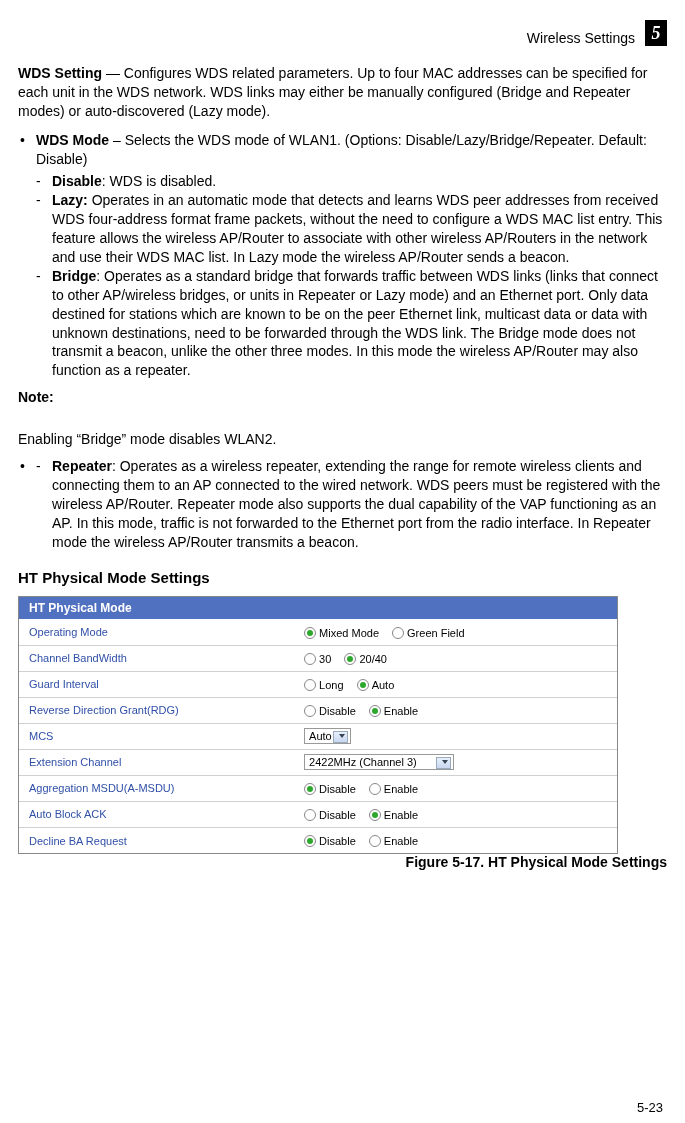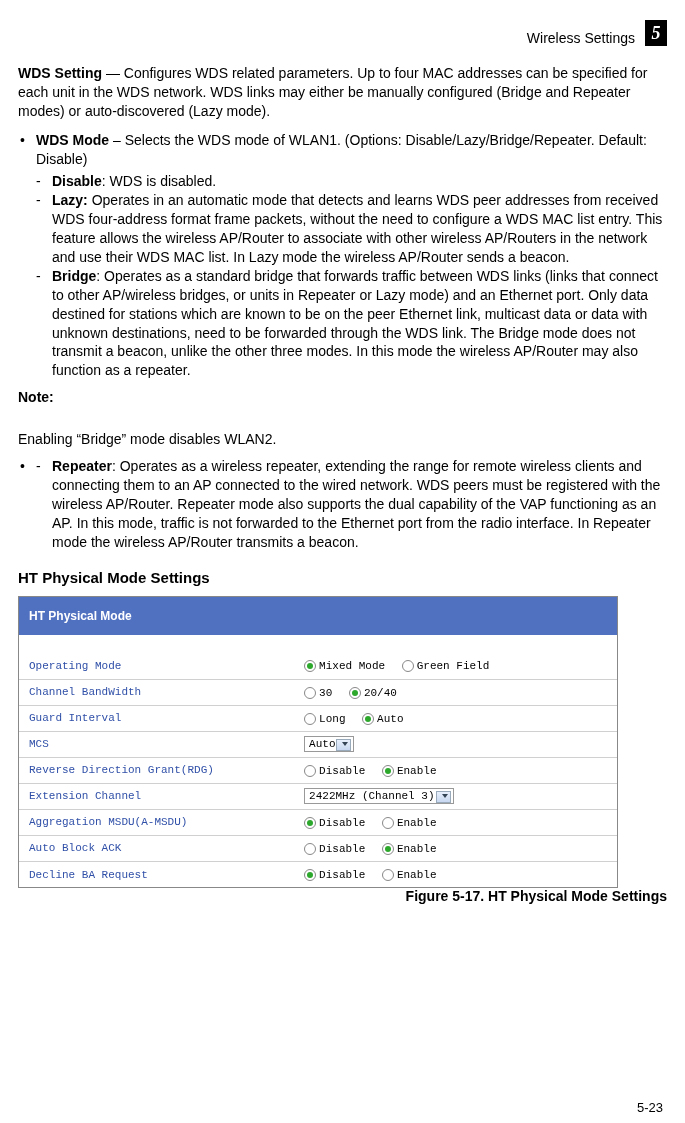--- a/index.html
+++ b/index.html
@@ -96,28 +96,27 @@
     .figure-frame {
       border: 1px solid #888;
       width: 600px;
     }
     .panel-header {
       background: #5070c0;
       color: #fff;
       font-family: "Trebuchet MS", Tahoma, sans-serif;
       font-size: 12px;
       font-weight: bold;
-      padding: 12px 10px;
+      padding: 4px 10px;
     }
     .settings-table {
       width: 100%;
       border-collapse: collapse;
-      font-family: Liberation Mono, monospace;
+      font-family: Liberation Sans, sans-serif;
       font-size: 11px;
-      margin-top: 18px;
     }
     .settings-table td {
       border-bottom: 1px solid #d0d0d0;
       padding: 4px 10px;
       height: 26px;
       vertical-align: middle;
     }
     .settings-table tr:last-child td {
       border-bottom: none;
     }
@@ -253,30 +252,30 @@
       </td>
     </tr>
     <tr>
       <td>Guard Interval</td>
       <td>
         <span class="radio-dot"></span><span class="radio-label">Long</span>
         <span class="radio-dot selected"></span><span class="radio-label">Auto</span>
       </td>
     </tr>
     <tr>
-      <td>MCS</td>
-      <td>
-        <span class="select-box"><span>Auto</span><span class="chev"></span></span>
-      </td>
-    </tr>
-    <tr>
       <td>Reverse Direction Grant(RDG)</td>
       <td>
         <span class="radio-dot"></span><span class="radio-label">Disable</span>
         <span class="radio-dot selected"></span><span class="radio-label">Enable</span>
+      </td>
+    </tr>
+    <tr>
+      <td>MCS</td>
+      <td>
+        <span class="select-box"><span>Auto</span><span class="chev"></span></span>
       </td>
     </tr>
     <tr>
       <td>Extension Channel</td>
       <td>
         <span class="select-box" style="min-width:150px;"><span>2422MHz (Channel 3)</span><span class="chev"></span></span>
       </td>
     </tr>
     <tr>
       <td>Aggregation MSDU(A-MSDU)</td>

